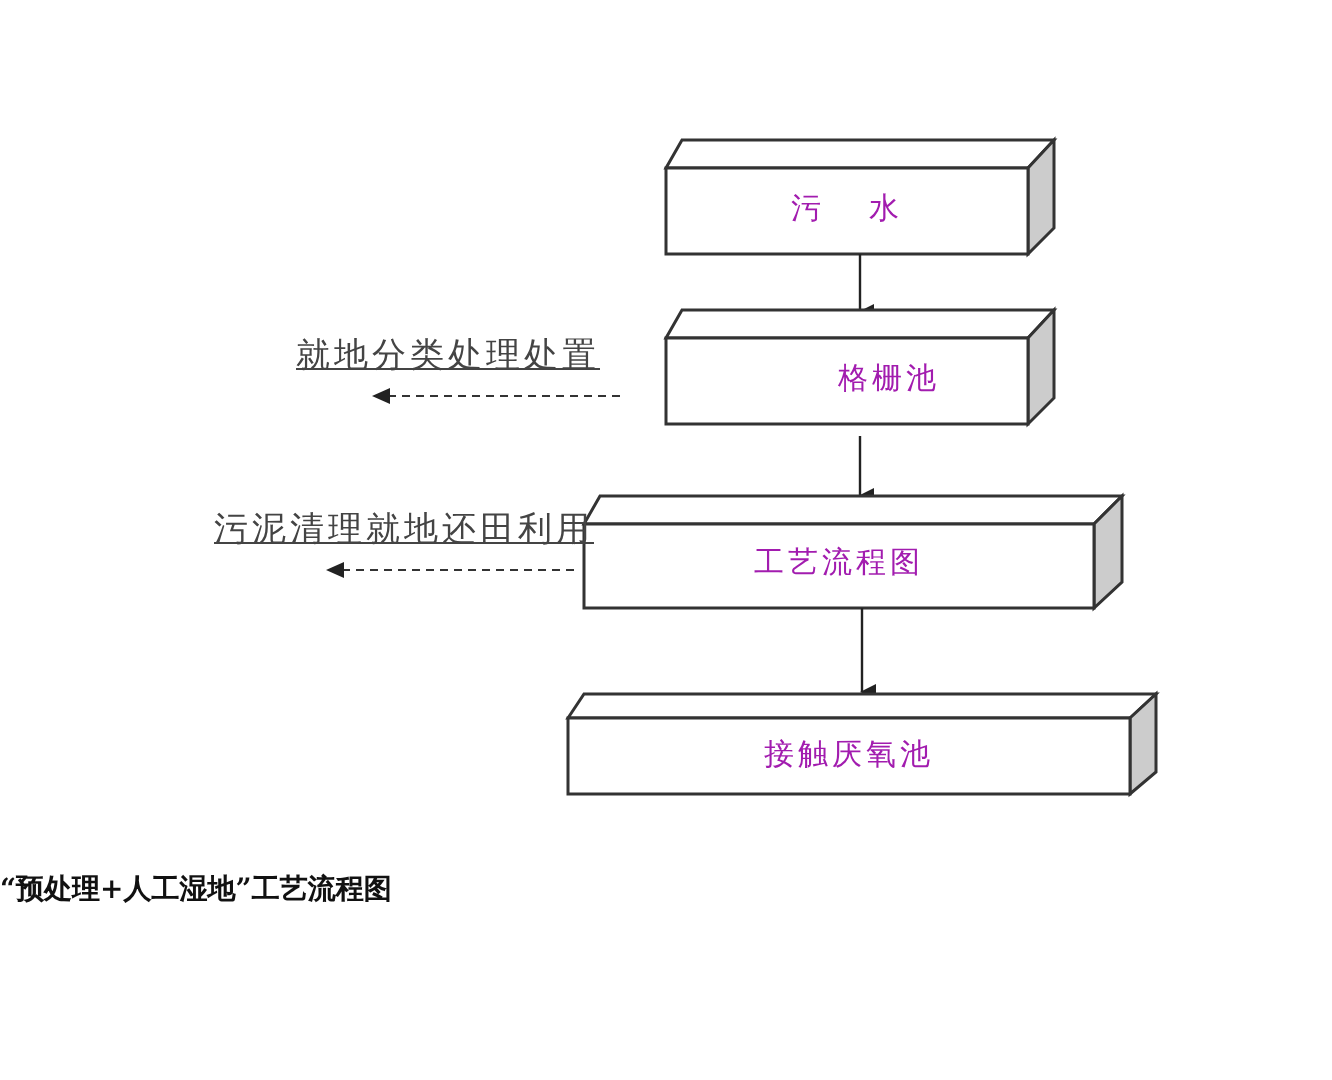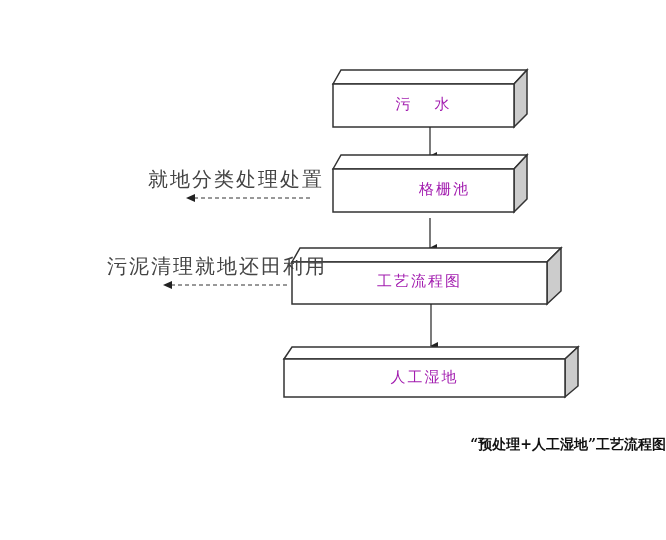--- a/index.html
+++ b/index.html
@@ -1,21 +1,21 @@
 <!DOCTYPE html>
 <html><head>
 <meta charset="utf-8">
 <style>
   html, body { margin: 0; padding: 0; background: #ffffff; }
   body { width: 666px; height: 540px; position: relative; overflow: hidden; }
   #diagram { position: absolute; left: 0; top: 0; width: 666px; height: 540px; }
   .label { position: absolute; font-family: "DejaVu Sans", sans-serif; color: #333; white-space: nowrap; }
   .box-label { position: absolute; font-family: Liberation Mono, monospace; font-size: 15px; color: #a21caf; text-align: center; letter-spacing: 2px; }
-  .side-label { font-size: 20px; letter-spacing: 2px; color: #444; }
-  .caption { position: absolute; left: 0; width: 666px; top: 436px; text-align: right; font-family: "DejaVu Serif", serif; font-weight: bold; font-size: 14px; color: #111; }
+  .side-label { font-size: 17px; letter-spacing: 2px; color: #444; text-decoration: underline; }
+  .caption { position: absolute; left: 0; width: 666px; top: 436px; text-align: left; font-family: "DejaVu Serif", serif; font-weight: bold; font-size: 14px; color: #111; }
 </style>
 </head>
 <body>
 
 <div id="diagram">
   <svg width="666" height="540" xmlns="http://www.w3.org/2000/svg">
     <defs>
       <marker id="arrowDown" markerWidth="8" markerHeight="8" refX="4" refY="7" orient="auto" markerUnits="userSpaceOnUse">
         <path d="M0,0 L8,0 L4,8 Z" fill="#222"></path>
       </marker>
@@ -58,21 +58,21 @@
     <g>
       <line x1="287" y1="285" x2="170" y2="285" stroke="#333" stroke-width="1" stroke-dasharray="4,3"></line>
       <path d="M163,285 L172,281 L172,289 Z" fill="#222"></path>
     </g>
   </svg>
 
   
   <div class="box-label" style="left:333px; top:95px; width:181px; white-space:pre;">污  水</div>
   <div class="box-label" style="left:333px; top:180px; width:181px;padding-left:21px;">格栅池</div>
   <div class="box-label" style="left:292px; top:272px; width:255px;">工艺流程图</div>
-  <div class="box-label" style="left:284px; top:368px; width:281px;">人工湿地</div>
+  <div class="box-label" style="left:284px; top:368px; width:281px;">接触厌氧池</div>
 
   
   <div class="label side-label" style="left:148px; top:166px;">就地分类处理处置</div>
   <div class="label side-label" style="left:87px; top:253px;margin-left:20px;">污泥清理就地还田利用</div>
 
   
   <div class="caption">“预处理+人工湿地”工艺流程图</div>
 </div>
 
 </body></html>

